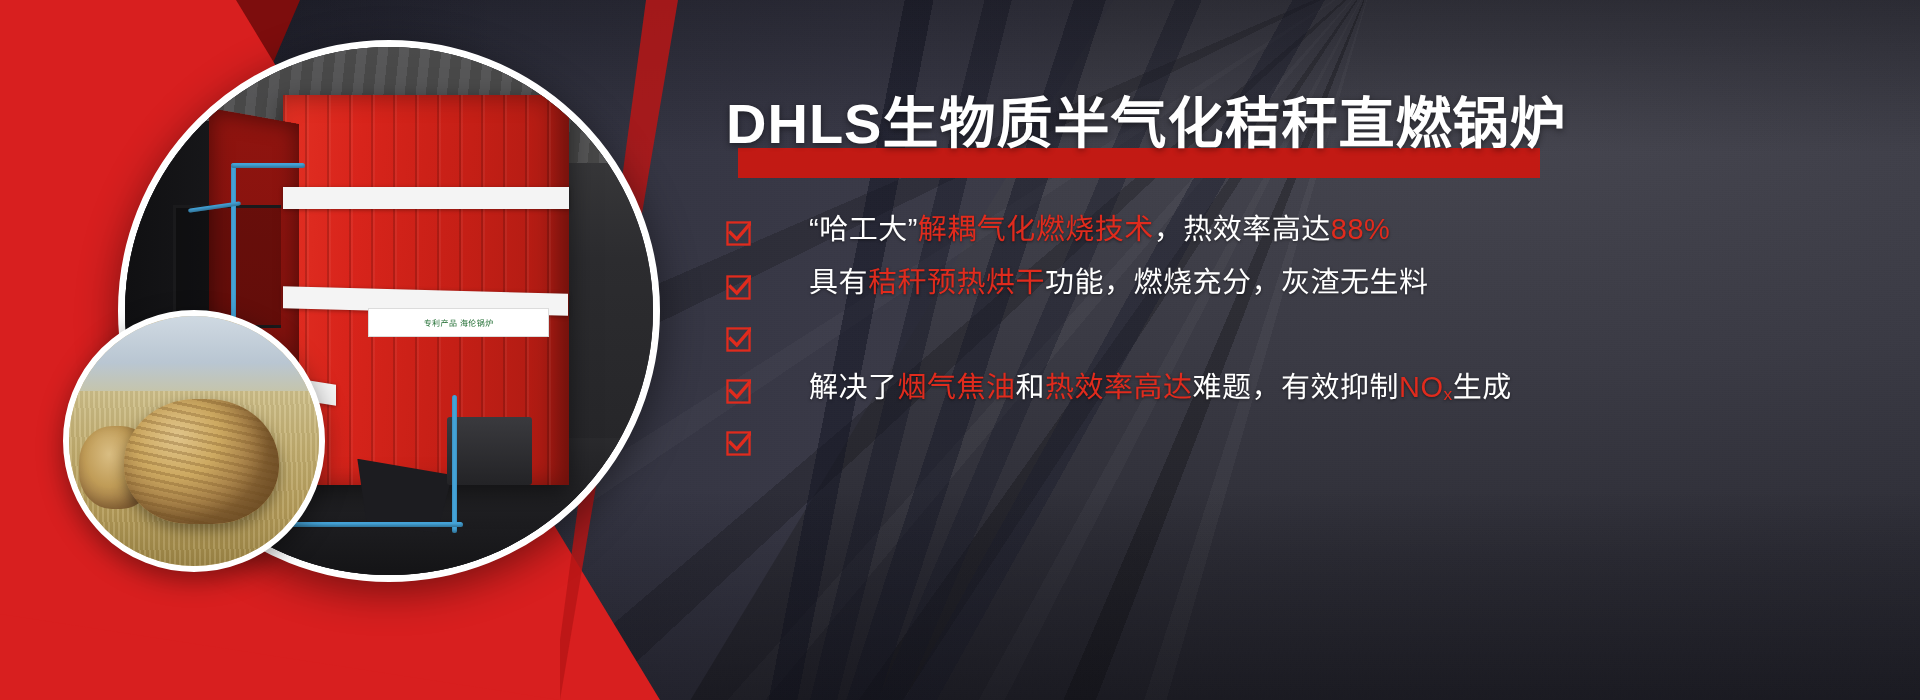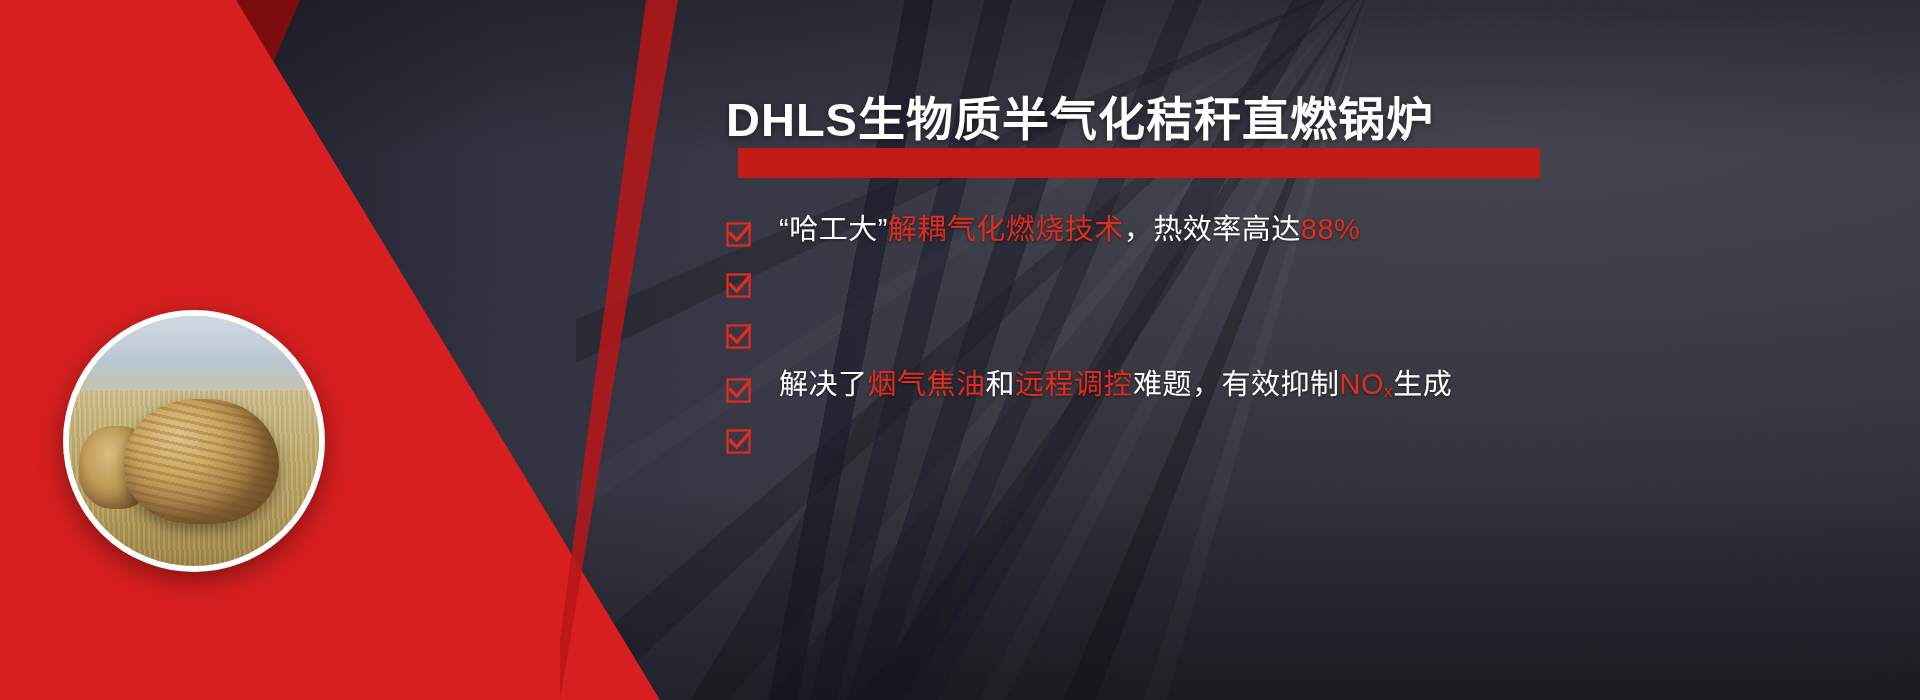--- a/index.html
+++ b/index.html
@@ -209,33 +209,34 @@
   
   .title-wrap{
     position:absolute;left:726px;top:96px;
   }
   .title-bar{
     position:absolute;left:12px;top:52px;width:802px;height:30px;
     background:#c21a14;
   }
   .title-text{
     position:relative;
-    font-size:47px;line-height:1;font-weight:bold;color:#ffffff;
+    font-size:56px;line-height:1;font-weight:bold;color:#ffffff;
     letter-spacing:1px;white-space:nowrap;
     text-shadow:0 2px 6px rgba(0,0,0,.45);
   }
 
   
   .bullets{
     position:absolute;left:726px;top:212px;width:1130px;
   }
   .bullet{
-    display:flex;align-items:flex-end;
+    display:flex;align-items:center;
     margin-bottom:18px;
     white-space:nowrap;
+    gap:30px;
   }
   .bullet .chk{
     flex:0 0 auto;width:25px;height:25px;margin-top:8px;margin-right:28px;
   }
   .bullet .txt{
     font-size:29px;line-height:1.22;color:#ffffff;
     letter-spacing:.5px;
     text-shadow:0 1px 3px rgba(0,0,0,.5);
   }
   .bullet .txt .hl{color:#e02b1d;}
@@ -252,20 +253,42 @@
   <div class="bg-roof"></div>
   <div class="bg-noise"></div>
   <div class="bg-vignette"></div>
 
   <div class="wedge-dark"></div>
   <div class="wedge-red"></div>
   <div class="wedge-red-2"></div>
   <div class="wedge-sliver"></div>
   <div class="wedge-bottom"></div>
 
+  <div class="photo-main">
+    <div class="pm-room"></div>
+    <div class="pm-ceiling"></div>
+    <div class="pm-dark-left"></div>
+    <div class="pm-floor"></div>
+    <div class="pm-boiler">
+      <div class="pm-boiler-ribs"></div>
+    </div>
+    <div class="pm-boiler-side"></div>
+    <div class="pm-stripe s1"></div>
+    <div class="pm-stripe s2"></div>
+    <div class="pm-stripe s3"></div>
+    <div class="pm-label">专利产品 海伦锅炉</div>
+    <div class="pm-rail"></div>
+    <div class="pm-pipe p1"></div>
+    <div class="pm-pipe p2"></div>
+    <div class="pm-pipe p5"></div>
+    <div class="pm-hopper"></div>
+    <div class="pm-motor"></div>
+    <div class="pm-pipe p3"></div>
+    <div class="pm-pipe p4"></div>
+  </div>
 
   <div class="photo-straw">
     <div class="ps-sky"></div>
     <div class="ps-field"></div>
     <div class="ps-field-tex"></div>
     <div class="ps-bale2"></div>
     <div class="ps-bale"></div>
   </div>
 
   <div class="title-wrap">
@@ -279,33 +302,34 @@
             <rect x="1.4" y="1.4" width="21.2" height="21.2" fill="none" stroke="#e02b1d" stroke-width="2.2"></rect>
             <path d="M4.2 11.2 L10.4 17.4 L23.4 2.2" fill="none" stroke="#e02b1d" stroke-width="3.2" stroke-linecap="square"></path>
           </svg></span>
         <span class="txt"><span>“哈工大”</span><span class="hl">解耦气化燃烧技术</span><span>，热效率高达</span><span class="hl">88%</span></span>
       </div>
       <div class="bullet">
         <span class="chk"><svg viewBox="0 0 24 24" width="25" height="25" aria-hidden="true">
             <rect x="1.4" y="1.4" width="21.2" height="21.2" fill="none" stroke="#e02b1d" stroke-width="2.2"></rect>
             <path d="M4.2 11.2 L10.4 17.4 L23.4 2.2" fill="none" stroke="#e02b1d" stroke-width="3.2" stroke-linecap="square"></path>
           </svg></span>
-      </div>
-      <div class="bullet">
-        <span class="chk"><svg viewBox="0 0 24 24" width="25" height="25" aria-hidden="true">
-            <rect x="1.4" y="1.4" width="21.2" height="21.2" fill="none" stroke="#e02b1d" stroke-width="2.2"></rect>
-            <path d="M4.2 11.2 L10.4 17.4 L23.4 2.2" fill="none" stroke="#e02b1d" stroke-width="3.2" stroke-linecap="square"></path>
-          </svg></span>
-      </div>
-      <div class="bullet">
-        <span class="chk"><svg viewBox="0 0 24 24" width="25" height="25" aria-hidden="true">
-            <rect x="1.4" y="1.4" width="21.2" height="21.2" fill="none" stroke="#e02b1d" stroke-width="2.2"></rect>
-            <path d="M4.2 11.2 L10.4 17.4 L23.4 2.2" fill="none" stroke="#e02b1d" stroke-width="3.2" stroke-linecap="square"></path>
-          </svg></span>
-        <span class="txt"><span>解决了</span><span class="hl">烟气焦油</span><span>和</span><span class="hl">远程调控</span><span>难题，有效抑制</span><span class="hl">NO</span><sub>x</sub><span>生成</span></span>
+        <span class="txt"><span>具有</span><span class="hl">秸秆预热烘干</span><span>功能，燃烧充分，灰渣无生料</span></span>
+      </div>
+      <div class="bullet">
+        <span class="chk"><svg viewBox="0 0 24 24" width="25" height="25" aria-hidden="true">
+            <rect x="1.4" y="1.4" width="21.2" height="21.2" fill="none" stroke="#e02b1d" stroke-width="2.2"></rect>
+            <path d="M4.2 11.2 L10.4 17.4 L23.4 2.2" fill="none" stroke="#e02b1d" stroke-width="3.2" stroke-linecap="square"></path>
+          </svg></span>
+      </div>
+      <div class="bullet">
+        <span class="chk"><svg viewBox="0 0 24 24" width="25" height="25" aria-hidden="true">
+            <rect x="1.4" y="1.4" width="21.2" height="21.2" fill="none" stroke="#e02b1d" stroke-width="2.2"></rect>
+            <path d="M4.2 11.2 L10.4 17.4 L23.4 2.2" fill="none" stroke="#e02b1d" stroke-width="3.2" stroke-linecap="square"></path>
+          </svg></span>
+        <span class="txt"><span>解决了</span><span class="hl">烟气焦油</span><span>和</span><span class="hl">热效率高达</span><span>难题，有效抑制</span><span class="hl">NO</span><sub>x</sub><span>生成</span></span>
       </div>
       <div class="bullet">
         <span class="chk"><svg viewBox="0 0 24 24" width="25" height="25" aria-hidden="true">
             <rect x="1.4" y="1.4" width="21.2" height="21.2" fill="none" stroke="#e02b1d" stroke-width="2.2"></rect>
             <path d="M4.2 11.2 L10.4 17.4 L23.4 2.2" fill="none" stroke="#e02b1d" stroke-width="3.2" stroke-linecap="square"></path>
           </svg></span>
       </div>
     </div>
 
 </div>

